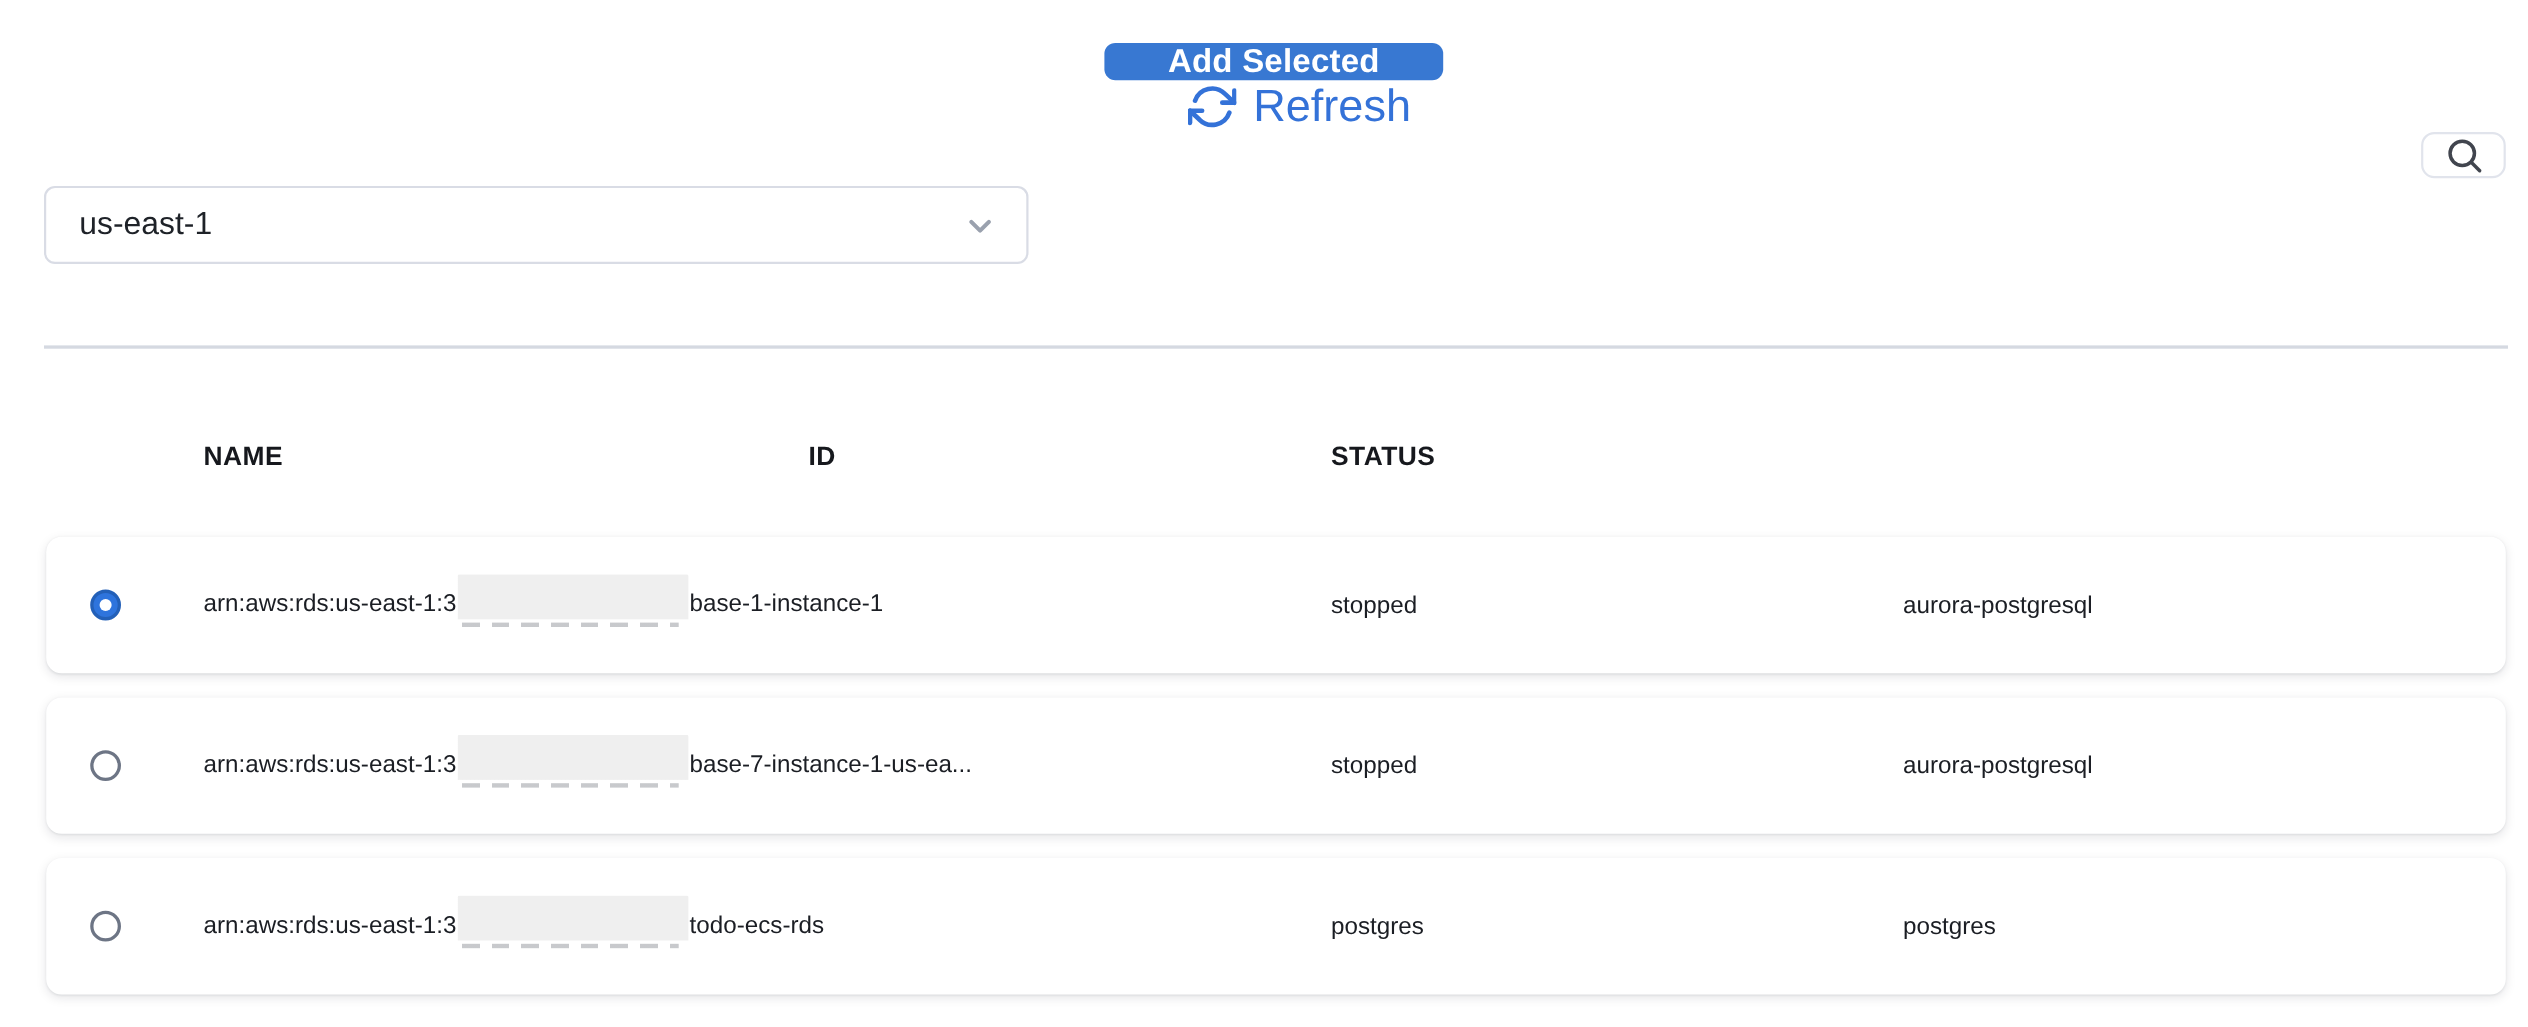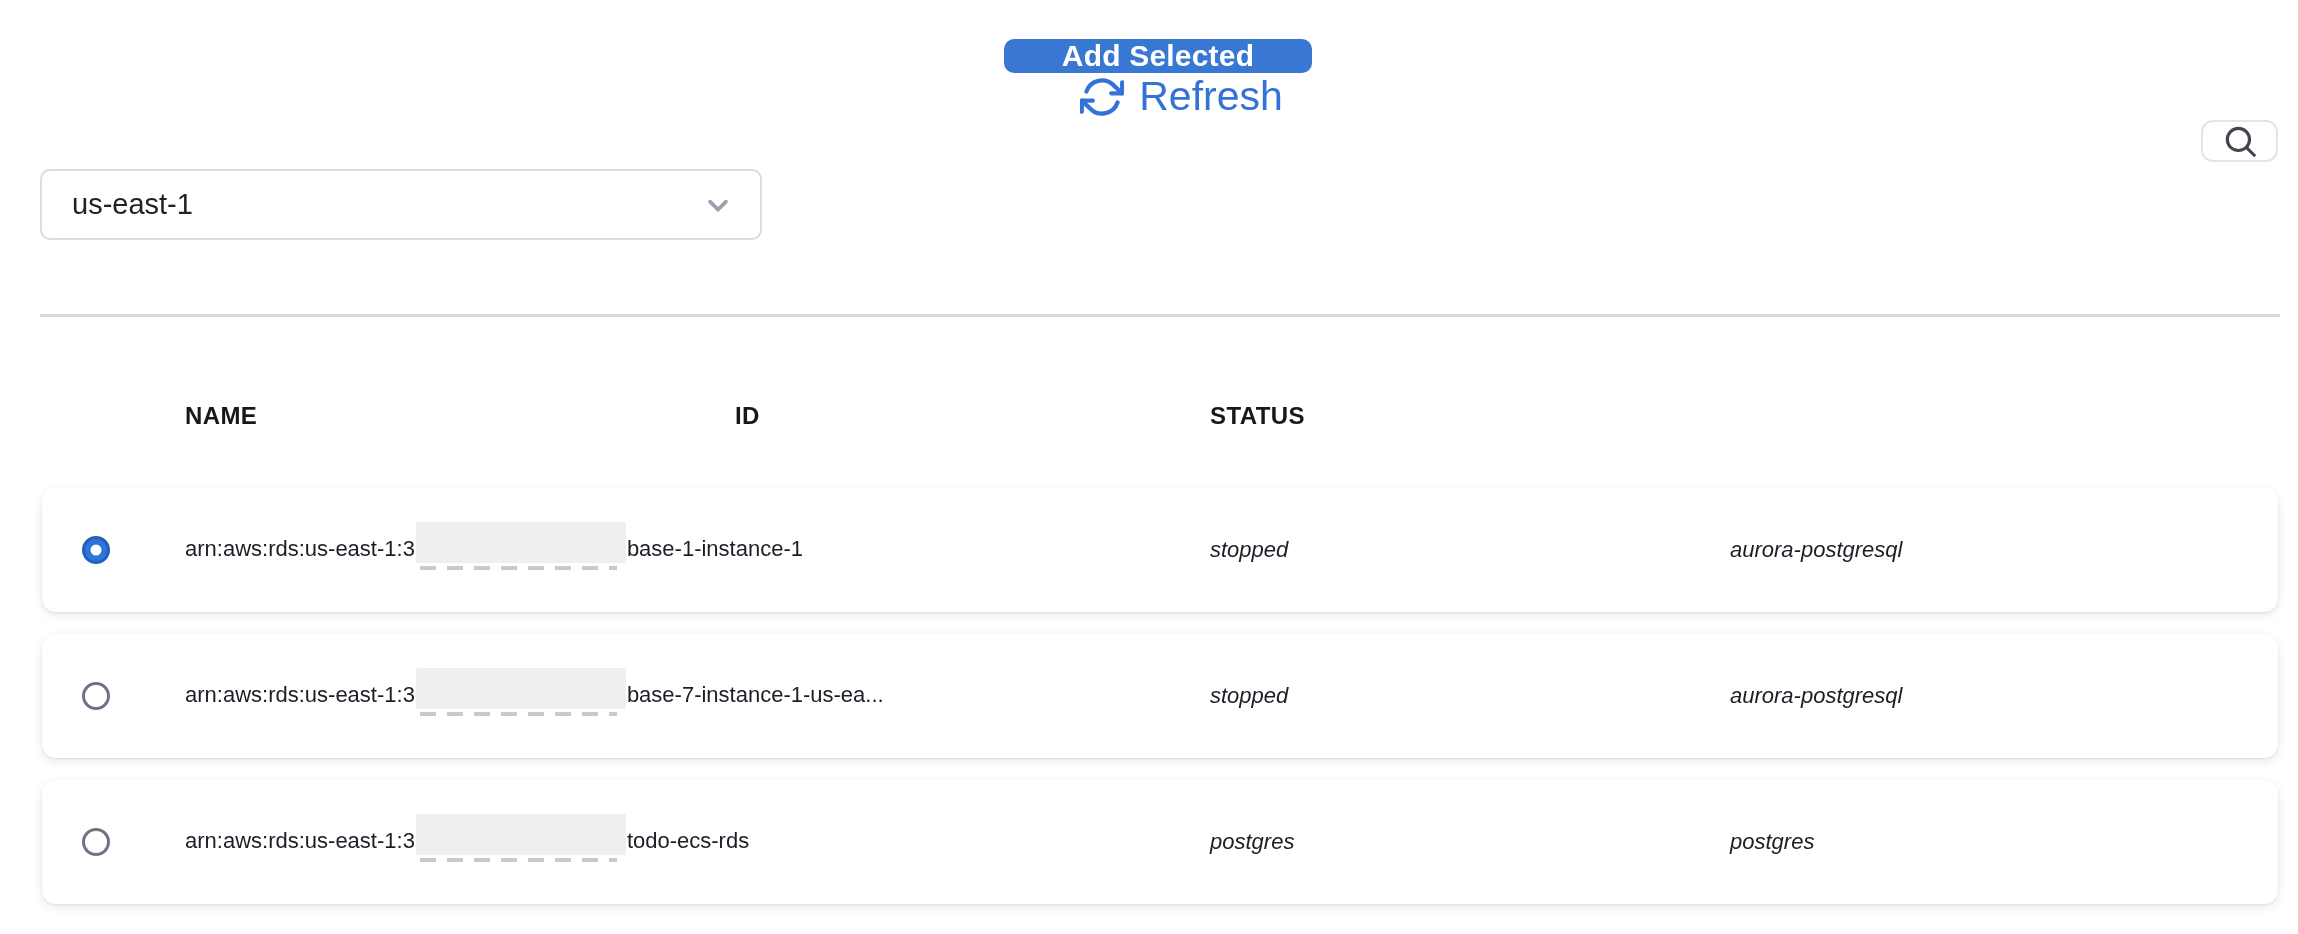--- a/index.html
+++ b/index.html
@@ -30,21 +30,21 @@
   .refresh-link svg { width: 44px; height: 44px; display: block; }
   .search-btn {
     margin-left: auto; width: 77px; height: 77px;
     background: #ffffff; border: 2px solid #e1e4ec; border-radius: 12px;
     display: flex; align-items: center; justify-content: center; cursor: pointer;
   }
   .search-btn svg { width: 38px; height: 38px; display: block; }
 
   
   .region-select {
-    margin: 52px 0 0 40px; width: 722px; height: 71px;
+    margin: 52px 0 0 40px; width: 895px; height: 71px;
     border: 2px solid #d9dce5; border-radius: 10px; background: #fff;
     display: flex; align-items: center; padding: 0 26px 0 30px;
     font-size: 29px; color: #1e2228; cursor: pointer;
   }
   .region-select .value { flex: 1; }
   .region-select svg { width: 32px; height: 32px; display: block; }
 
   
   .divider {
     margin: 74px 0 0 40px; width: 2240px; height: 3px;
@@ -83,21 +83,21 @@
   }
   .id-cell { white-space: nowrap; overflow: hidden; }
   .redaction {
     display: inline-block; vertical-align: middle;
     width: 210px; height: 50px; margin: 0 1px 6px 1px;
     background:
       linear-gradient(#efefef, #efefef) top/100% 41px no-repeat,
       repeating-linear-gradient(90deg, rgba(110,114,122,.38) 0 16px, transparent 16px 27px) left 4px bottom 2px/94% 4px no-repeat;
     border-radius: 2px;
   }
-  .status-cell, .type-cell { white-space: nowrap; font-style: italic; }
+  .status-cell, .type-cell { white-space: nowrap; }
 </style>
 </head>
 <body>
 
 <div class="page">
 
   <div class="toolbar">
     <button class="btn-primary">Add Selected</button>
 
     <a class="refresh-link">

